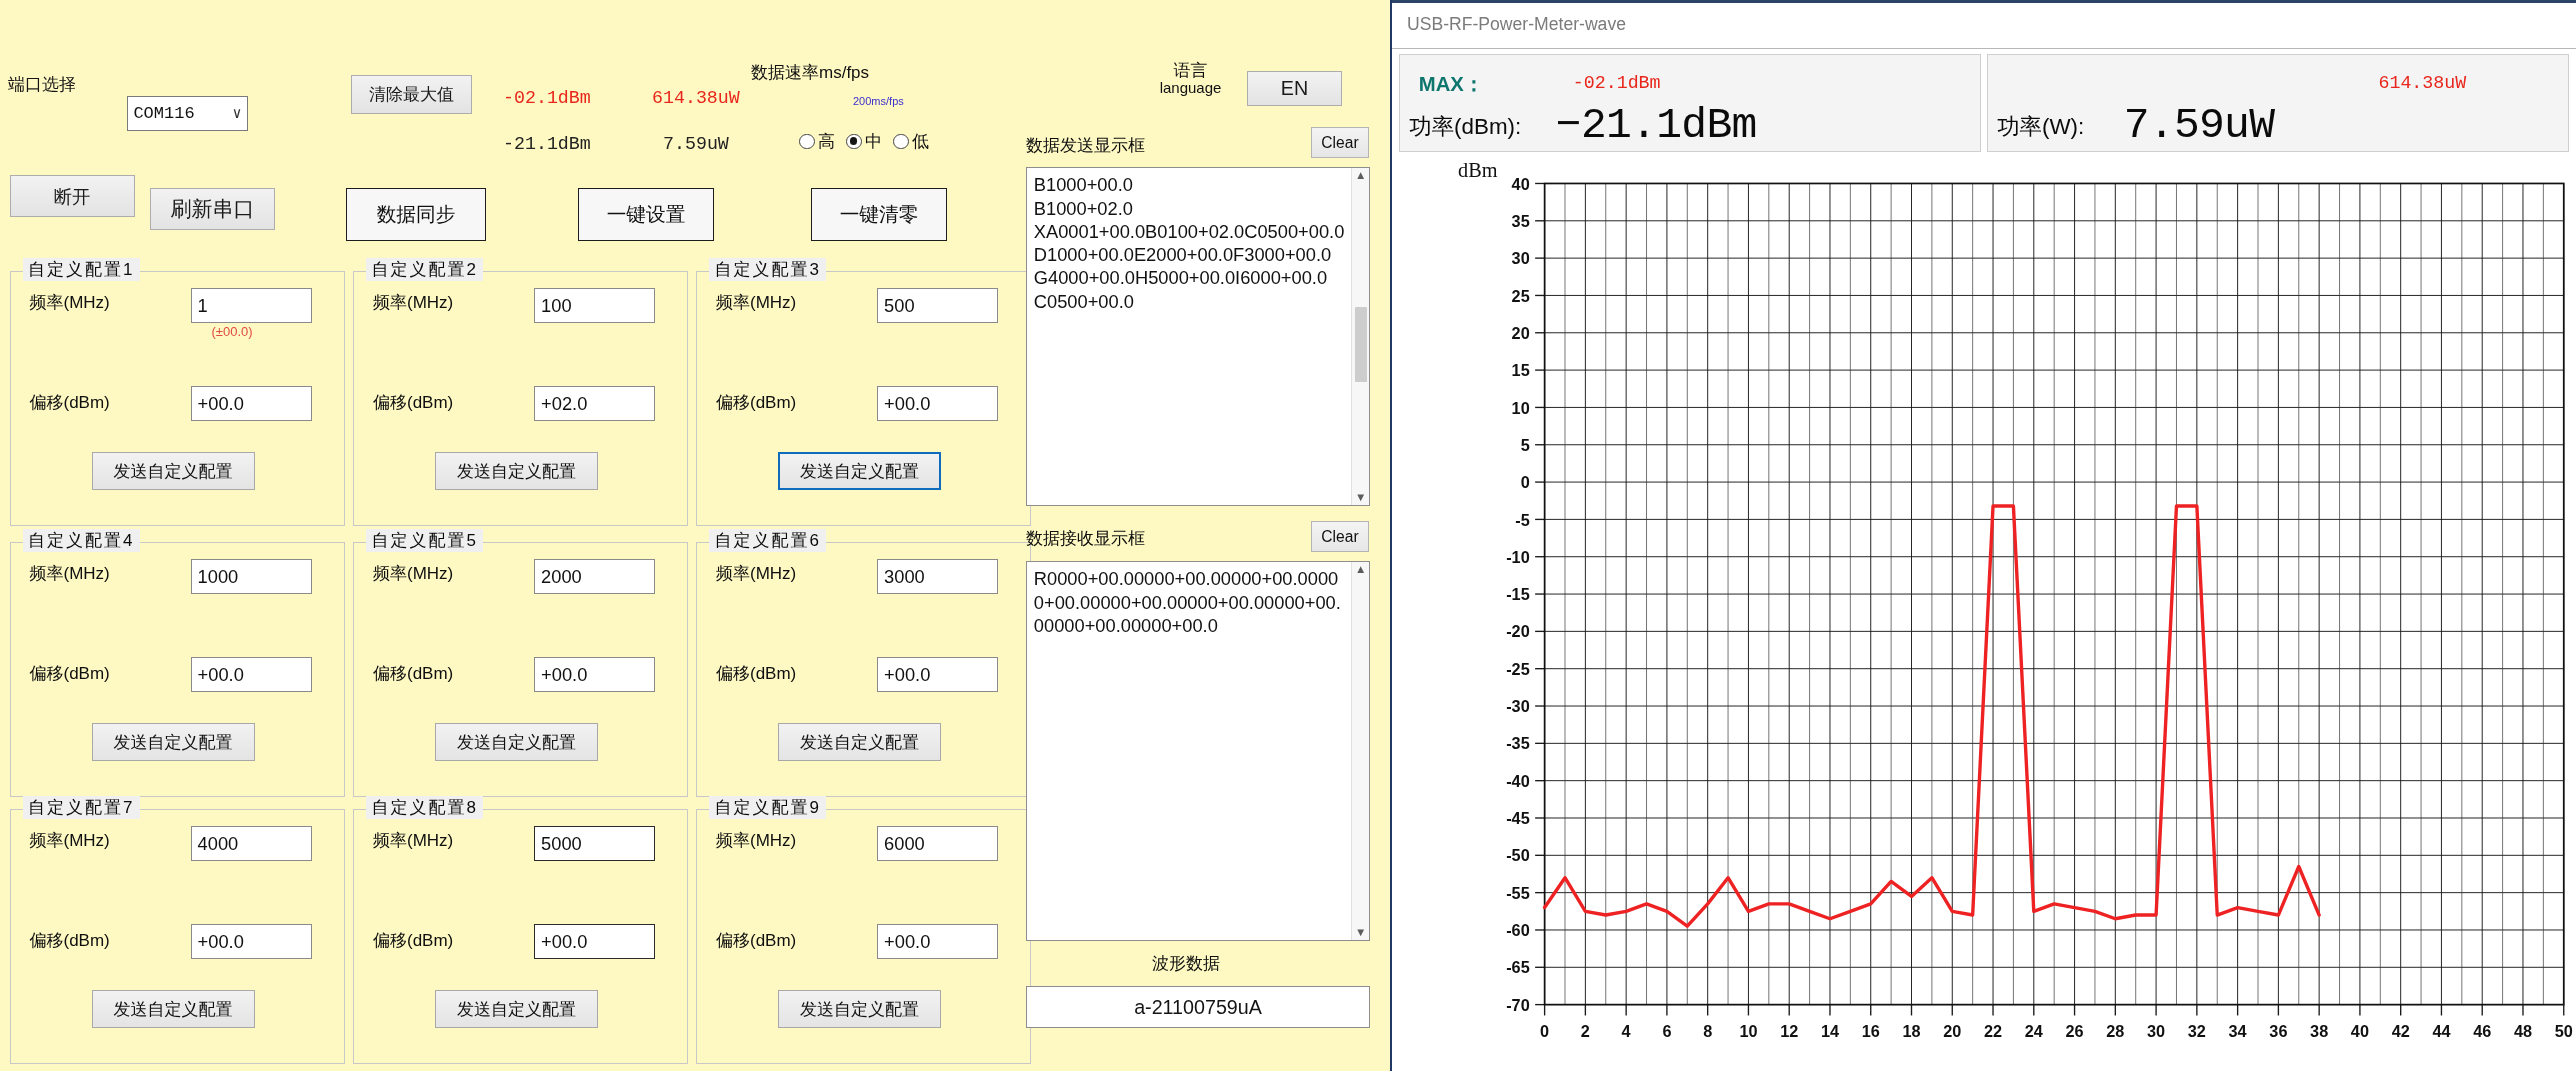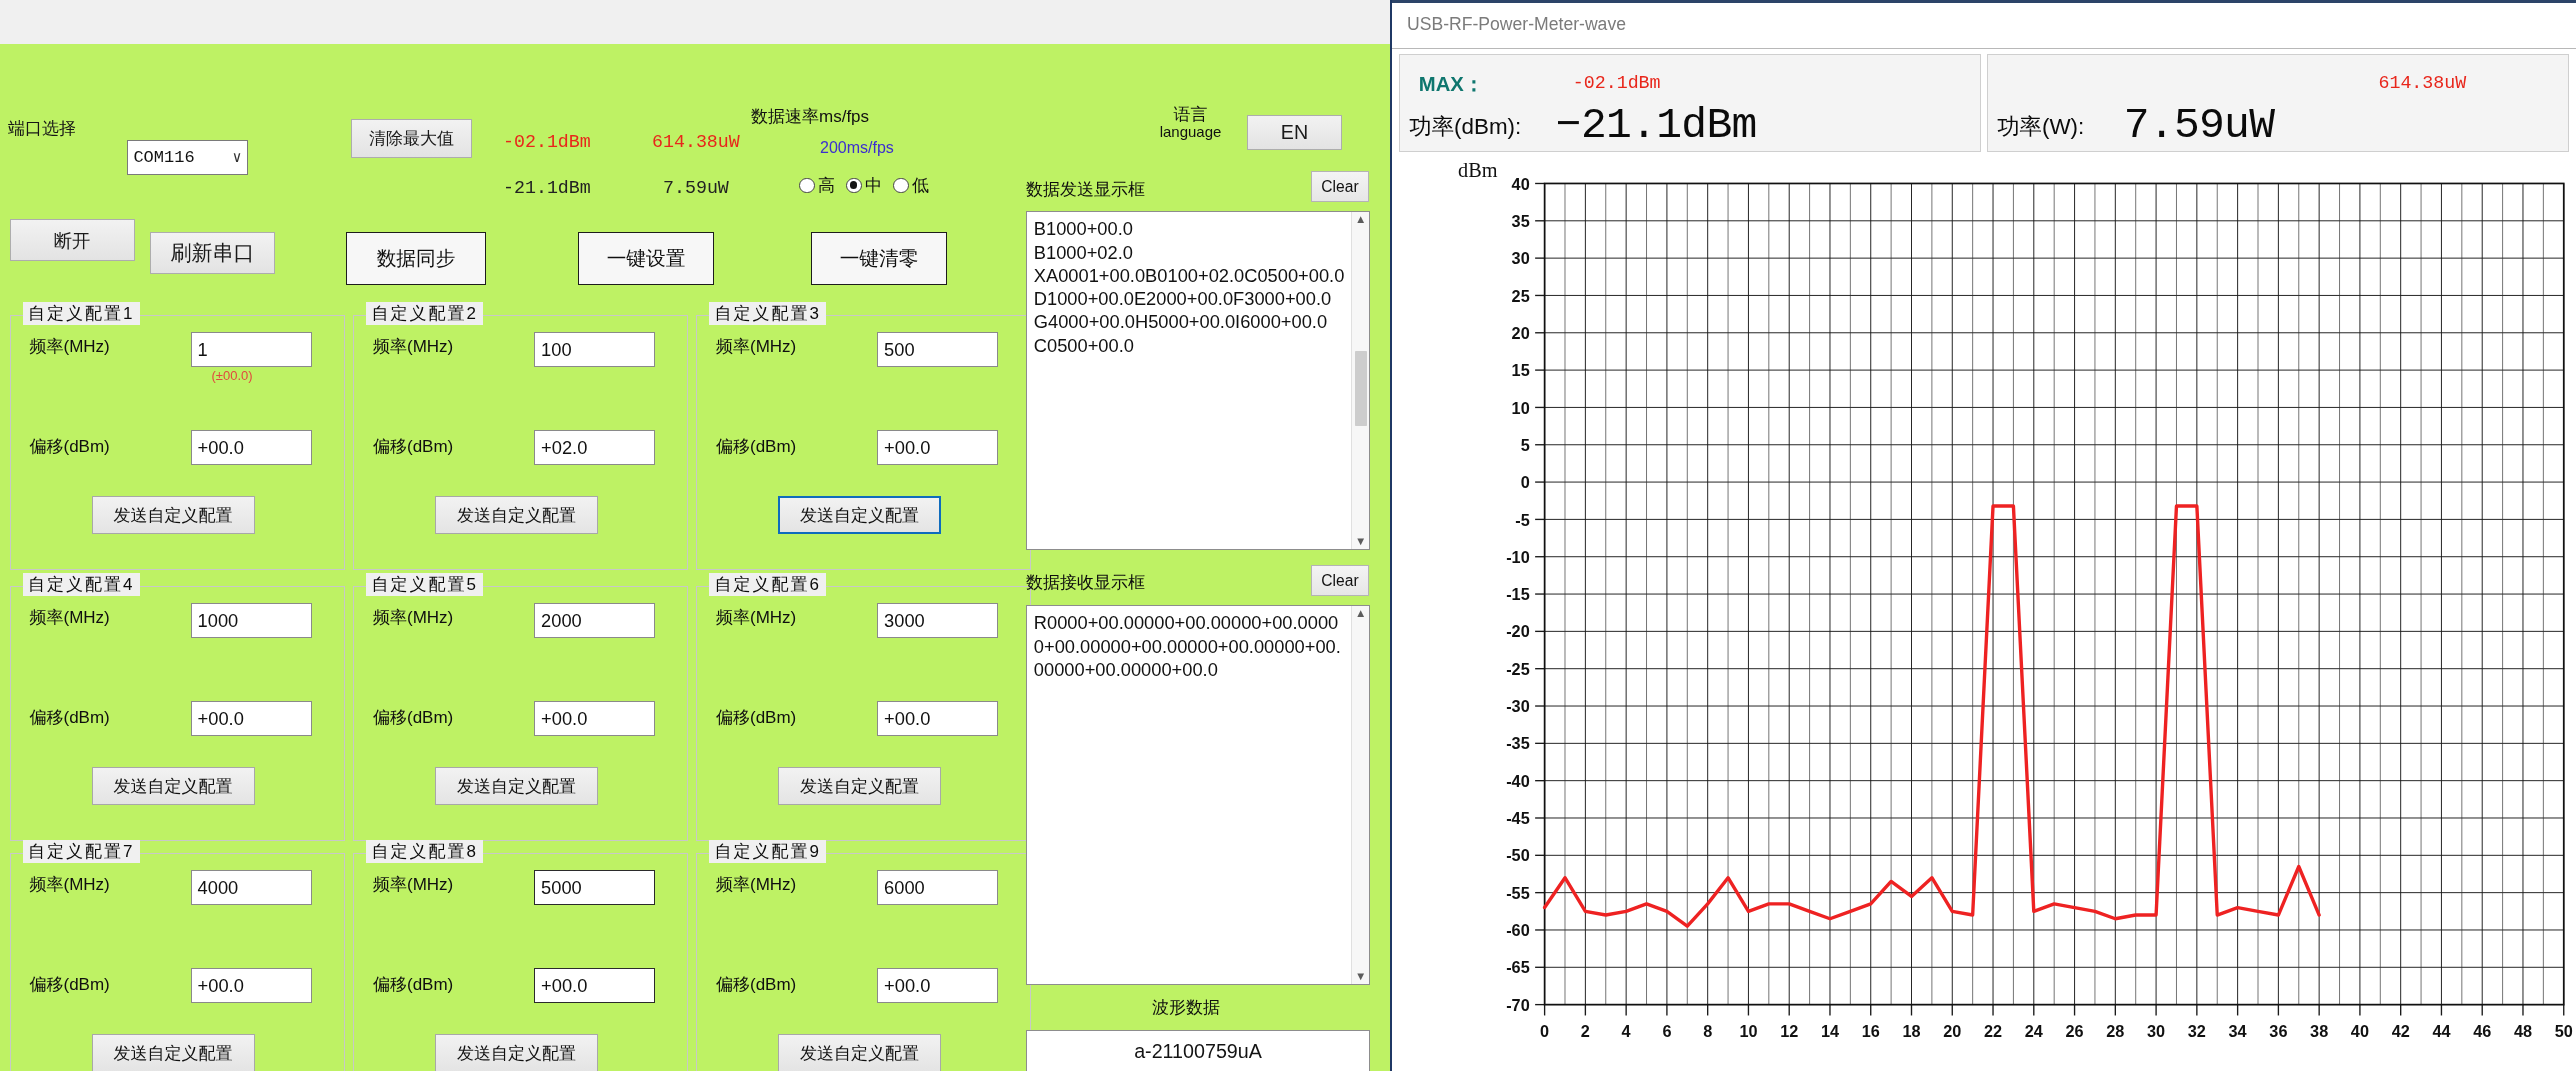--- a/index.html
+++ b/index.html
@@ -46,21 +46,21 @@
   .tb-ctrls { margin-left: auto; display: flex; height: 100%; }
   .tb-btn {
     width: 78px; height: 100%;
     display: flex; align-items: center; justify-content: center;
     color: #8a8a8a;
   }
   .tb-min-glyph { width: 17.6px; height: 2px; background: #8a8a8a; }
   .tb-max-glyph { width: 15px; height: 15px; border: 1.4px solid #e2e2e2; }
   .tb-close-glyph { font-size: 22px; line-height: 1; color: #8a8a8a; font-weight: 300; }
 
-  .client { position: relative; flex: 1; background: #bef264; margin-top: 44px; }
+  .client { position: relative; flex: 1; background: #fef9c3; }
 
   
   .port-label { position: absolute; left: 8.1px; top: 73px; font-size: 17px; color: #161616;
                 font-family: "Liberation Sans", sans-serif; }
   .port-select {
     position: absolute; left: 127px; top: 96px; width: 121px; height: 35px;
     background: #fff; border: 0.7px solid #7a7a7a;
     display: flex; align-items: center; padding: 0 5.4px;
     font-family: "Liberation Mono", monospace; font-size: 17px; color: #111;
   }
@@ -82,21 +82,21 @@
 
   .readout {
     position: absolute; font-family: "Liberation Mono", monospace; font-size: 18.3px; white-space: nowrap;
   }
   .rd-max-dbm { left: 503px;  top: 88px; color: #e8261b; }
   .rd-max-w   { left: 652px;  top: 88px; color: #e8261b; }
   .rd-cur-dbm { left: 503px;  top: 134px; color: #222222; }
   .rd-cur-w   { left: 663px;  top: 134px; color: #222222; }
 
   .rate-title { position: absolute; left: 751px; top: 61px; font-size: 17px; color: #111; white-space: nowrap;}
-  .rate-value { position: absolute; left: 820px; top: 95px; font-size: 16px; color: #3b2fd0;
+  .rate-value { position: absolute; left: 853px; top: 95px; font-size: 11px; color: #3b2fd0;
                 font-family: "Liberation Sans", sans-serif; }
   .rate-radios { position: absolute; left: 799px; top: 130px; display: flex; align-items: center; gap: 11px; }
   .radio { display: flex; align-items: center; gap: 3.4px; font-size: 17px; color: #111; cursor: pointer; }
   .radio .dot { width: 15.6px; height: 15.6px; border: 1.4px solid #444; border-radius: 50%;
                 background: #fff; position: relative; display: inline-block; }
   .radio.sel .dot::after { content:""; position: absolute; left: 2.7px; top: 2.7px;
                 width: 7.5px; height: 7.5px; border-radius: 50%; background: #151515; }
 
   .lang-label { position: absolute; left: 1139px; top: 61px; width: 103px; text-align: center;
                 font-size: 17px; color: #111; line-height: 1.12; }

